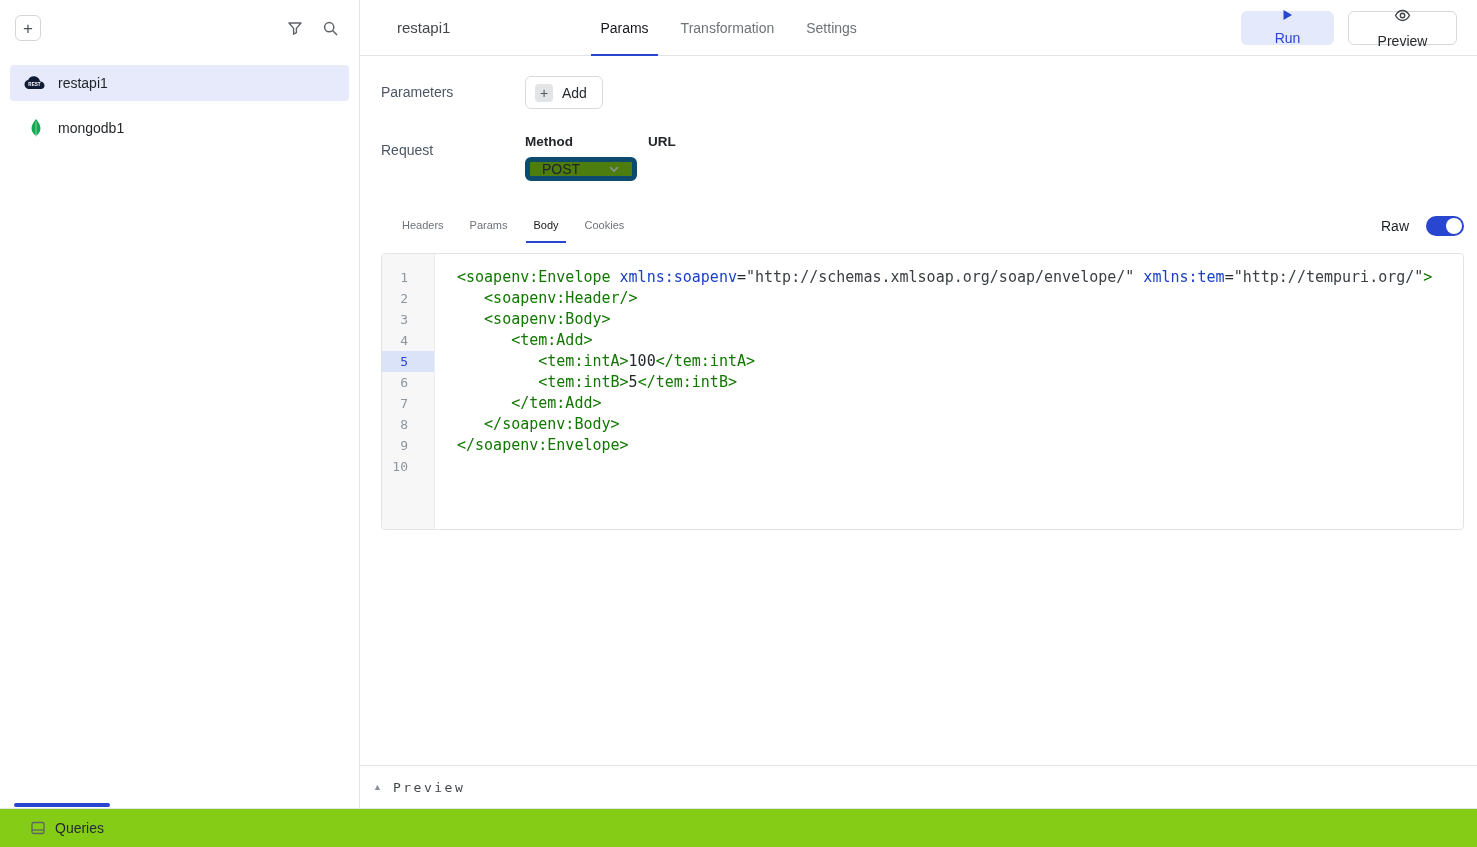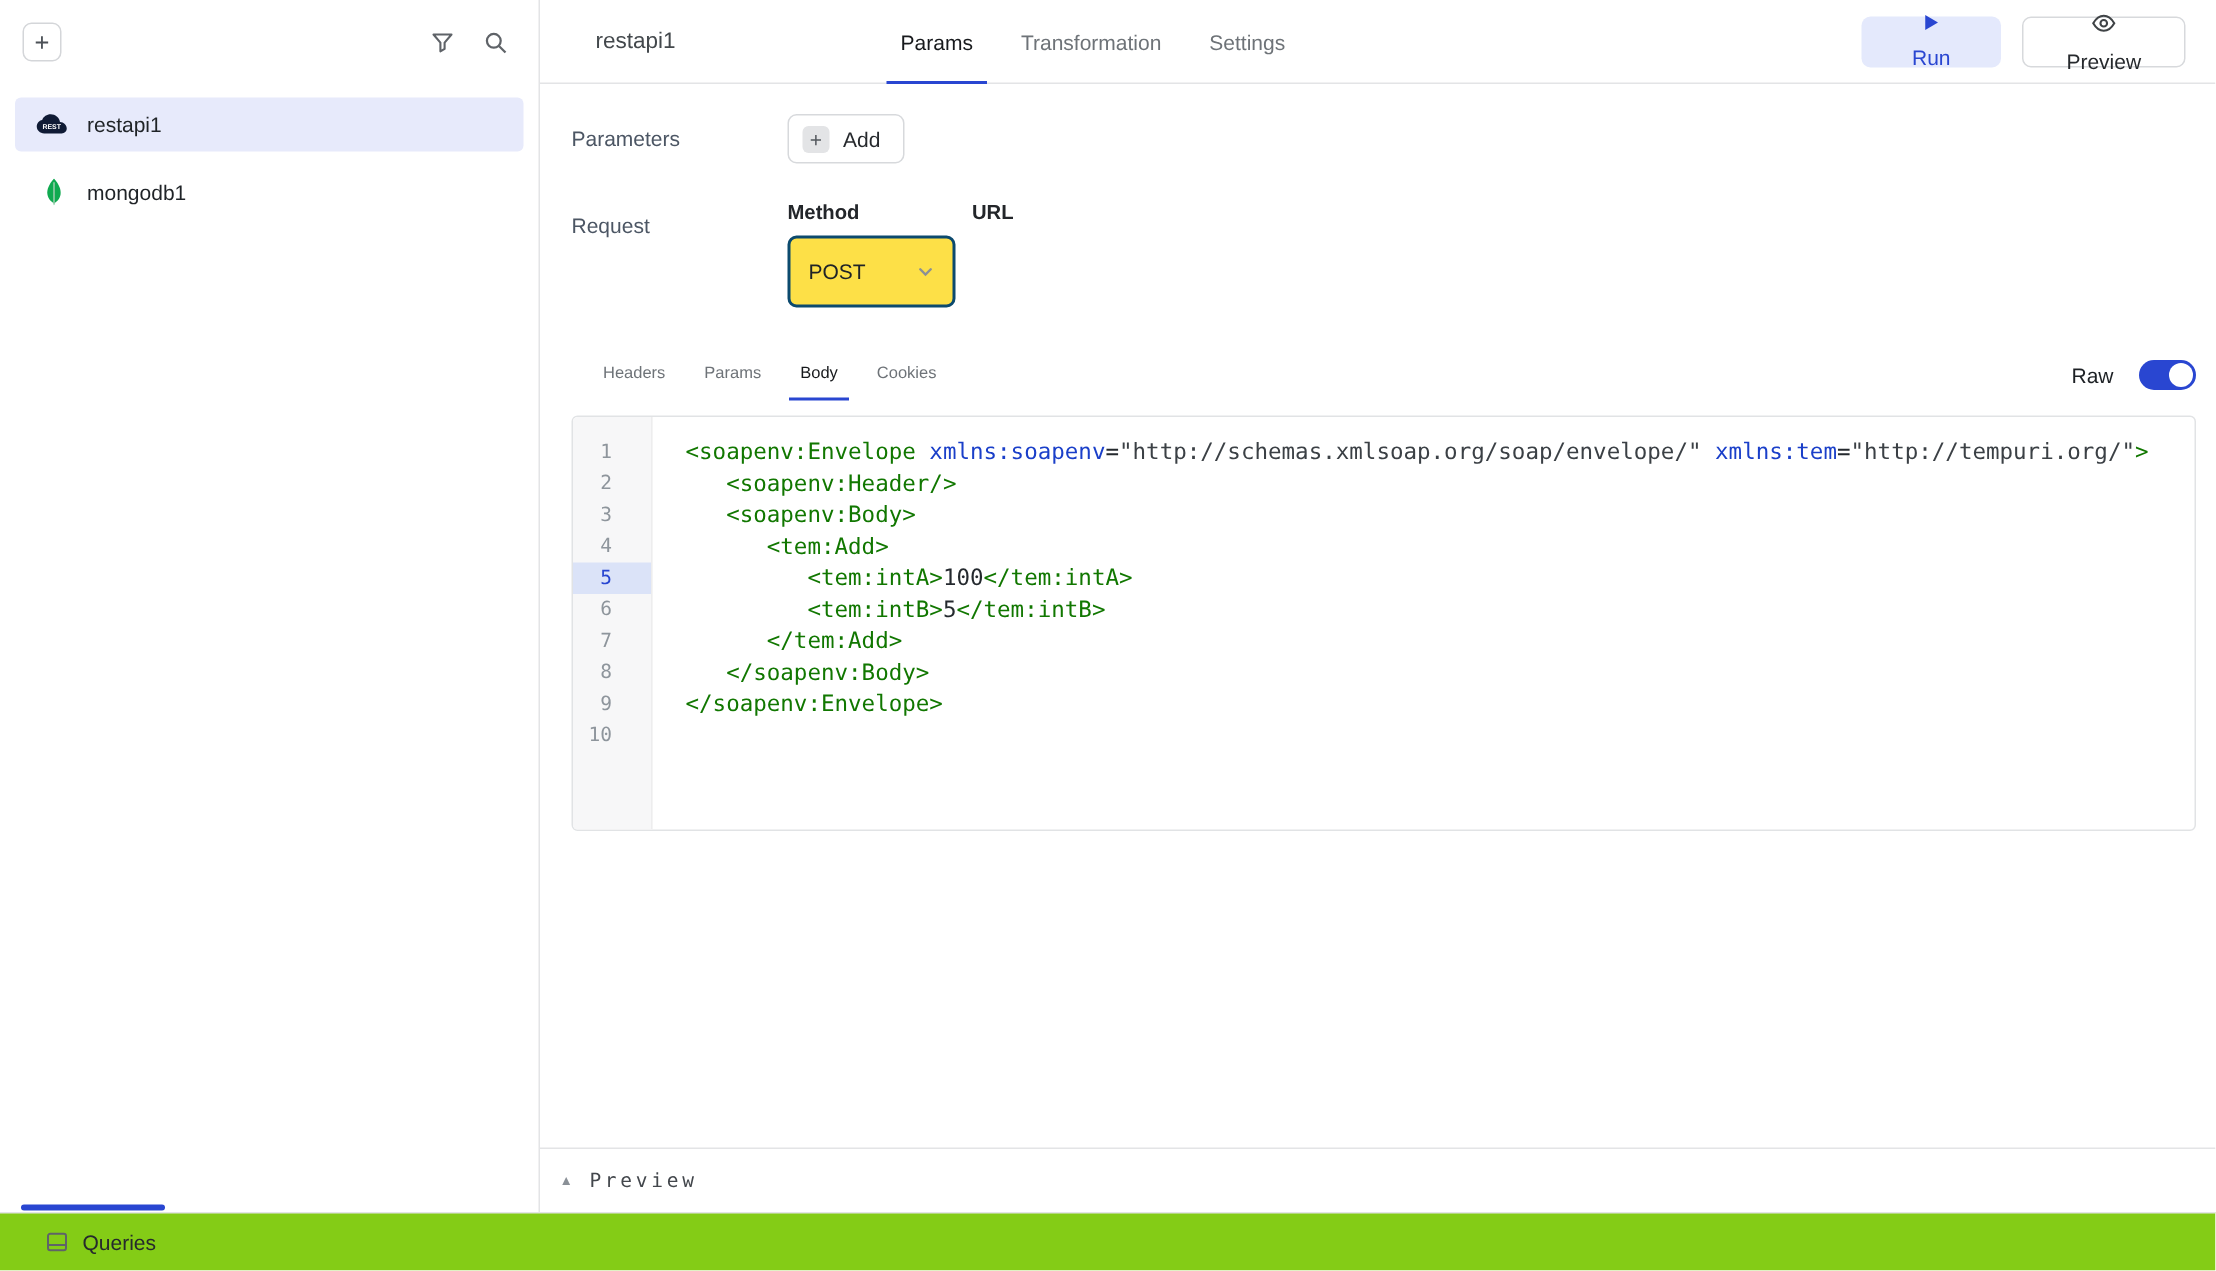--- a/index.html
+++ b/index.html
@@ -38,21 +38,21 @@
 
   
   .content { padding: 20px 13px 0 21px; }
   .form-row { display: flex; }
   .row-label { width: 144px; font-size: 14px; color: #4c5664; padding-top: 8px; }
   .add-param-btn { height: 33px; border: 1px solid #d7d9dc; border-radius: 6px; background: #fff; display: flex; align-items: center; gap: 9px; padding: 0 15px 0 9px; font-size: 14px; color: #26292d; cursor: pointer; font-family: inherit; }
   .plus-box { width: 18px; height: 18px; border-radius: 4px; background: #e3e4e6; color: #54585e; display: flex; align-items: center; justify-content: center; font-size: 14px; line-height: 1; }
   .request-row { margin-top: 25px; }
   .field-label { font-size: 13.5px; font-weight: 700; color: #23262a; display: block; margin-bottom: 8px; }
   .method-col { width: 112px; }
-  .method-select { height: 48px; border: 2px solid #0c4a6e; border-radius: 6px; display: flex; align-items: center; justify-content: space-between; padding: 0 12px; font-size: 14px; color: #1f2327; cursor: pointer; background: #fde047; }
+  .method-select { height: 24px; border: 5px solid #0c4a6e; border-radius: 6px; display: flex; align-items: center; justify-content: space-between; padding: 0 12px; font-size: 14px; color: #1f2327; cursor: pointer; background: #4d7c0f; }
   .url-col { flex: 1; margin-left: 11px; }
   .url-input { height: 38px; border: 1px solid #d7d9dc; border-radius: 6px; display: flex; align-items: center; padding: 0 14px; font-family: "DejaVu Sans Mono", monospace; font-size: 13px; background: #fff; cursor: text; }
   .url-scheme { color: var(--syntax-tag, #117700); }
   .url-rest { color: #5a626b; }
 
   
   .body-tabs-row { margin-top: 28px; display: flex; align-items: flex-end; justify-content: space-between; height: 34px; }
   .body-tabs { display: flex; margin-left: 8px; height: 34px; }
   .body-tab { display: flex; align-items: center; padding: 0 7px; margin: 0 6px; font-size: 11px; color: #6e7378; cursor: pointer; border-bottom: 2.5px solid transparent; }
   .body-tab.active { color: #17191c; border-bottom-color: var(--accent, #2946d1); }

